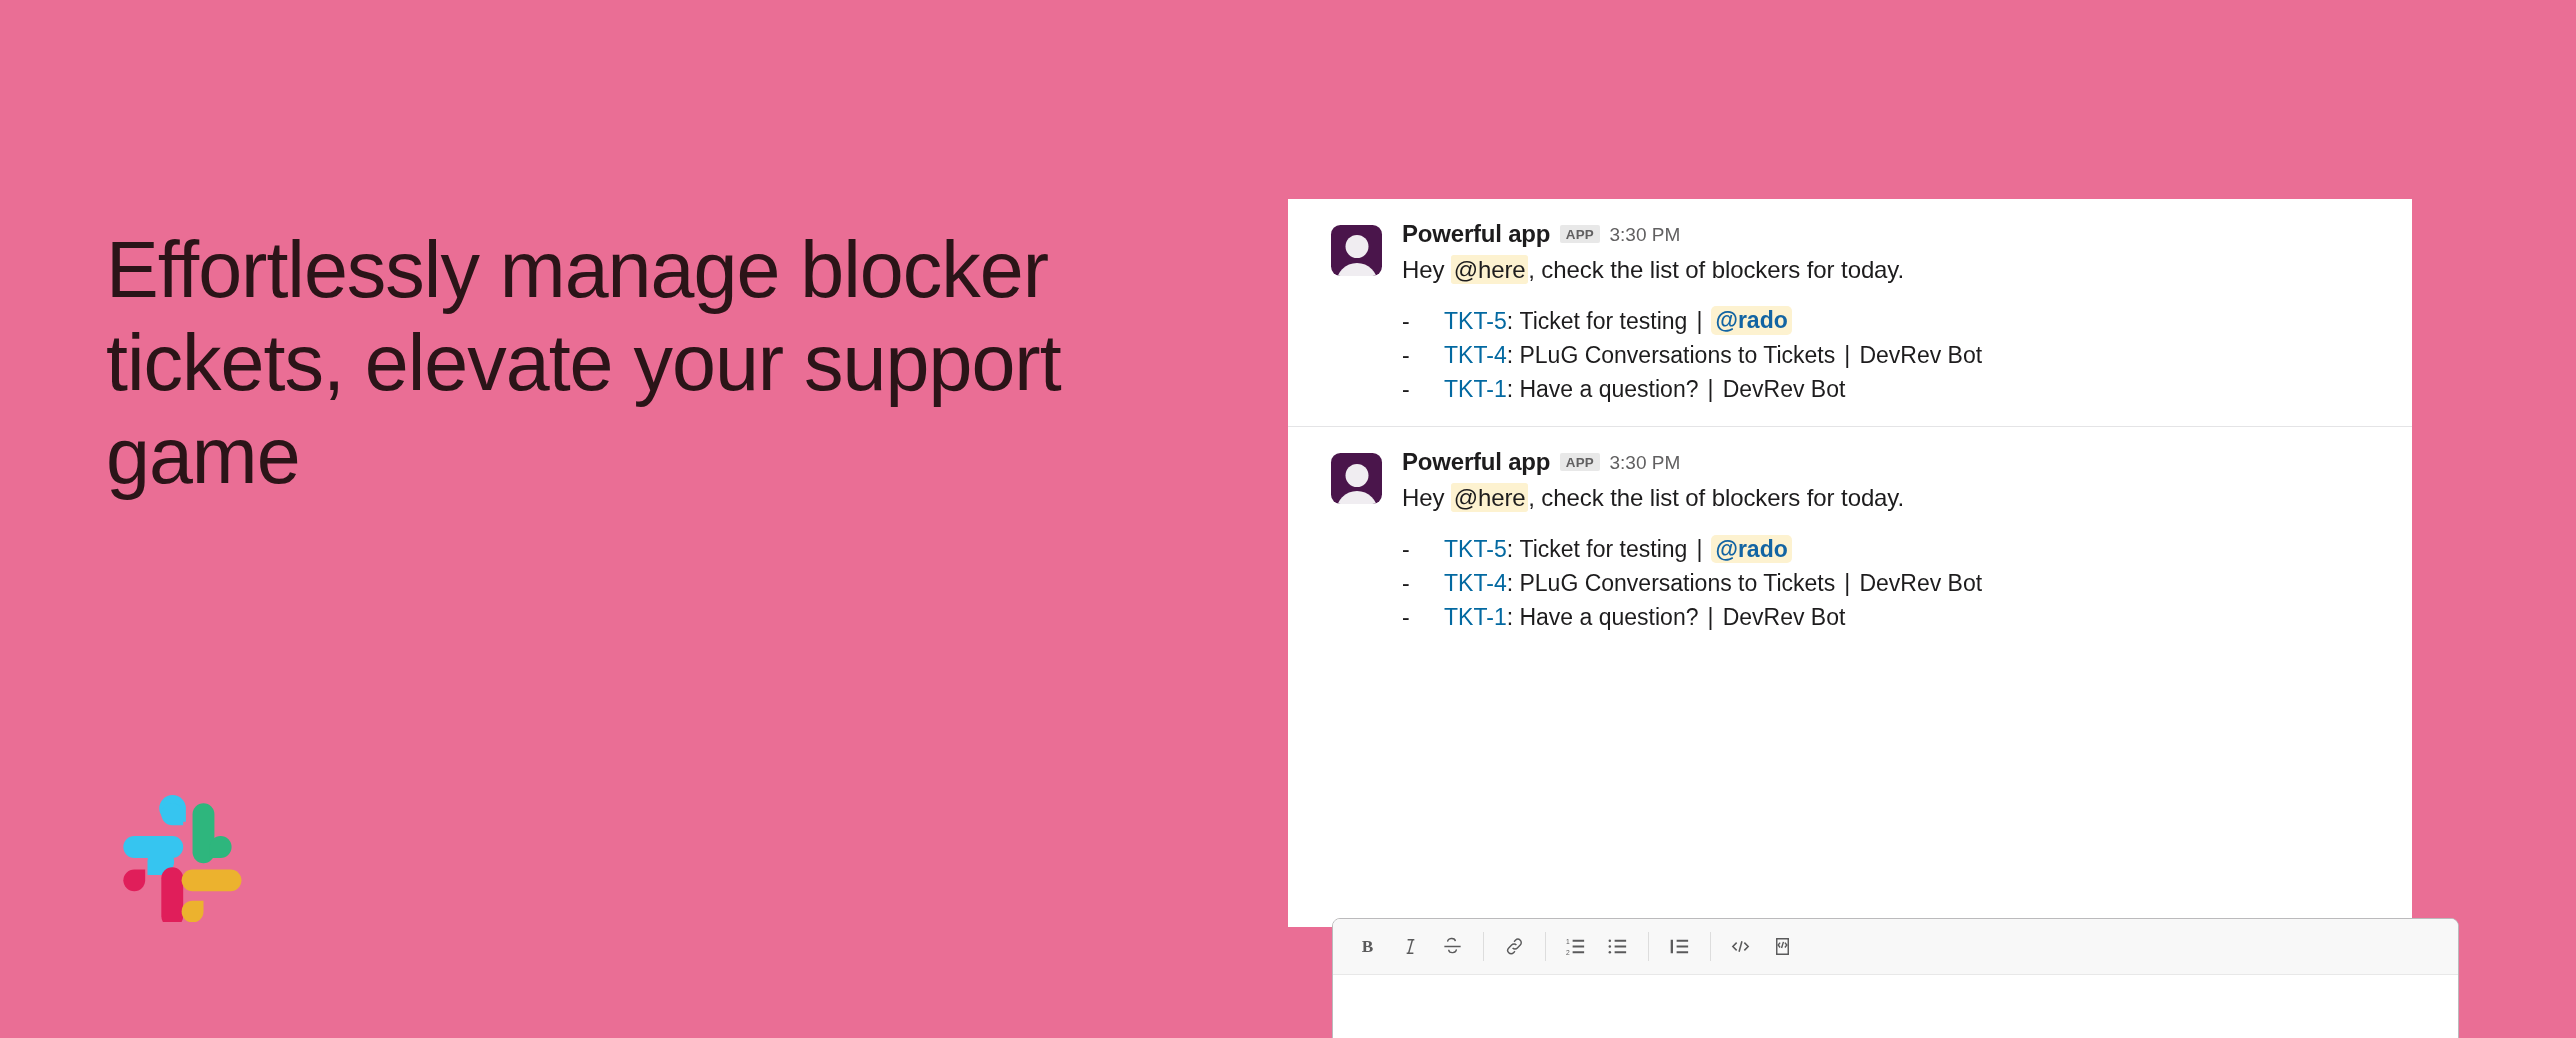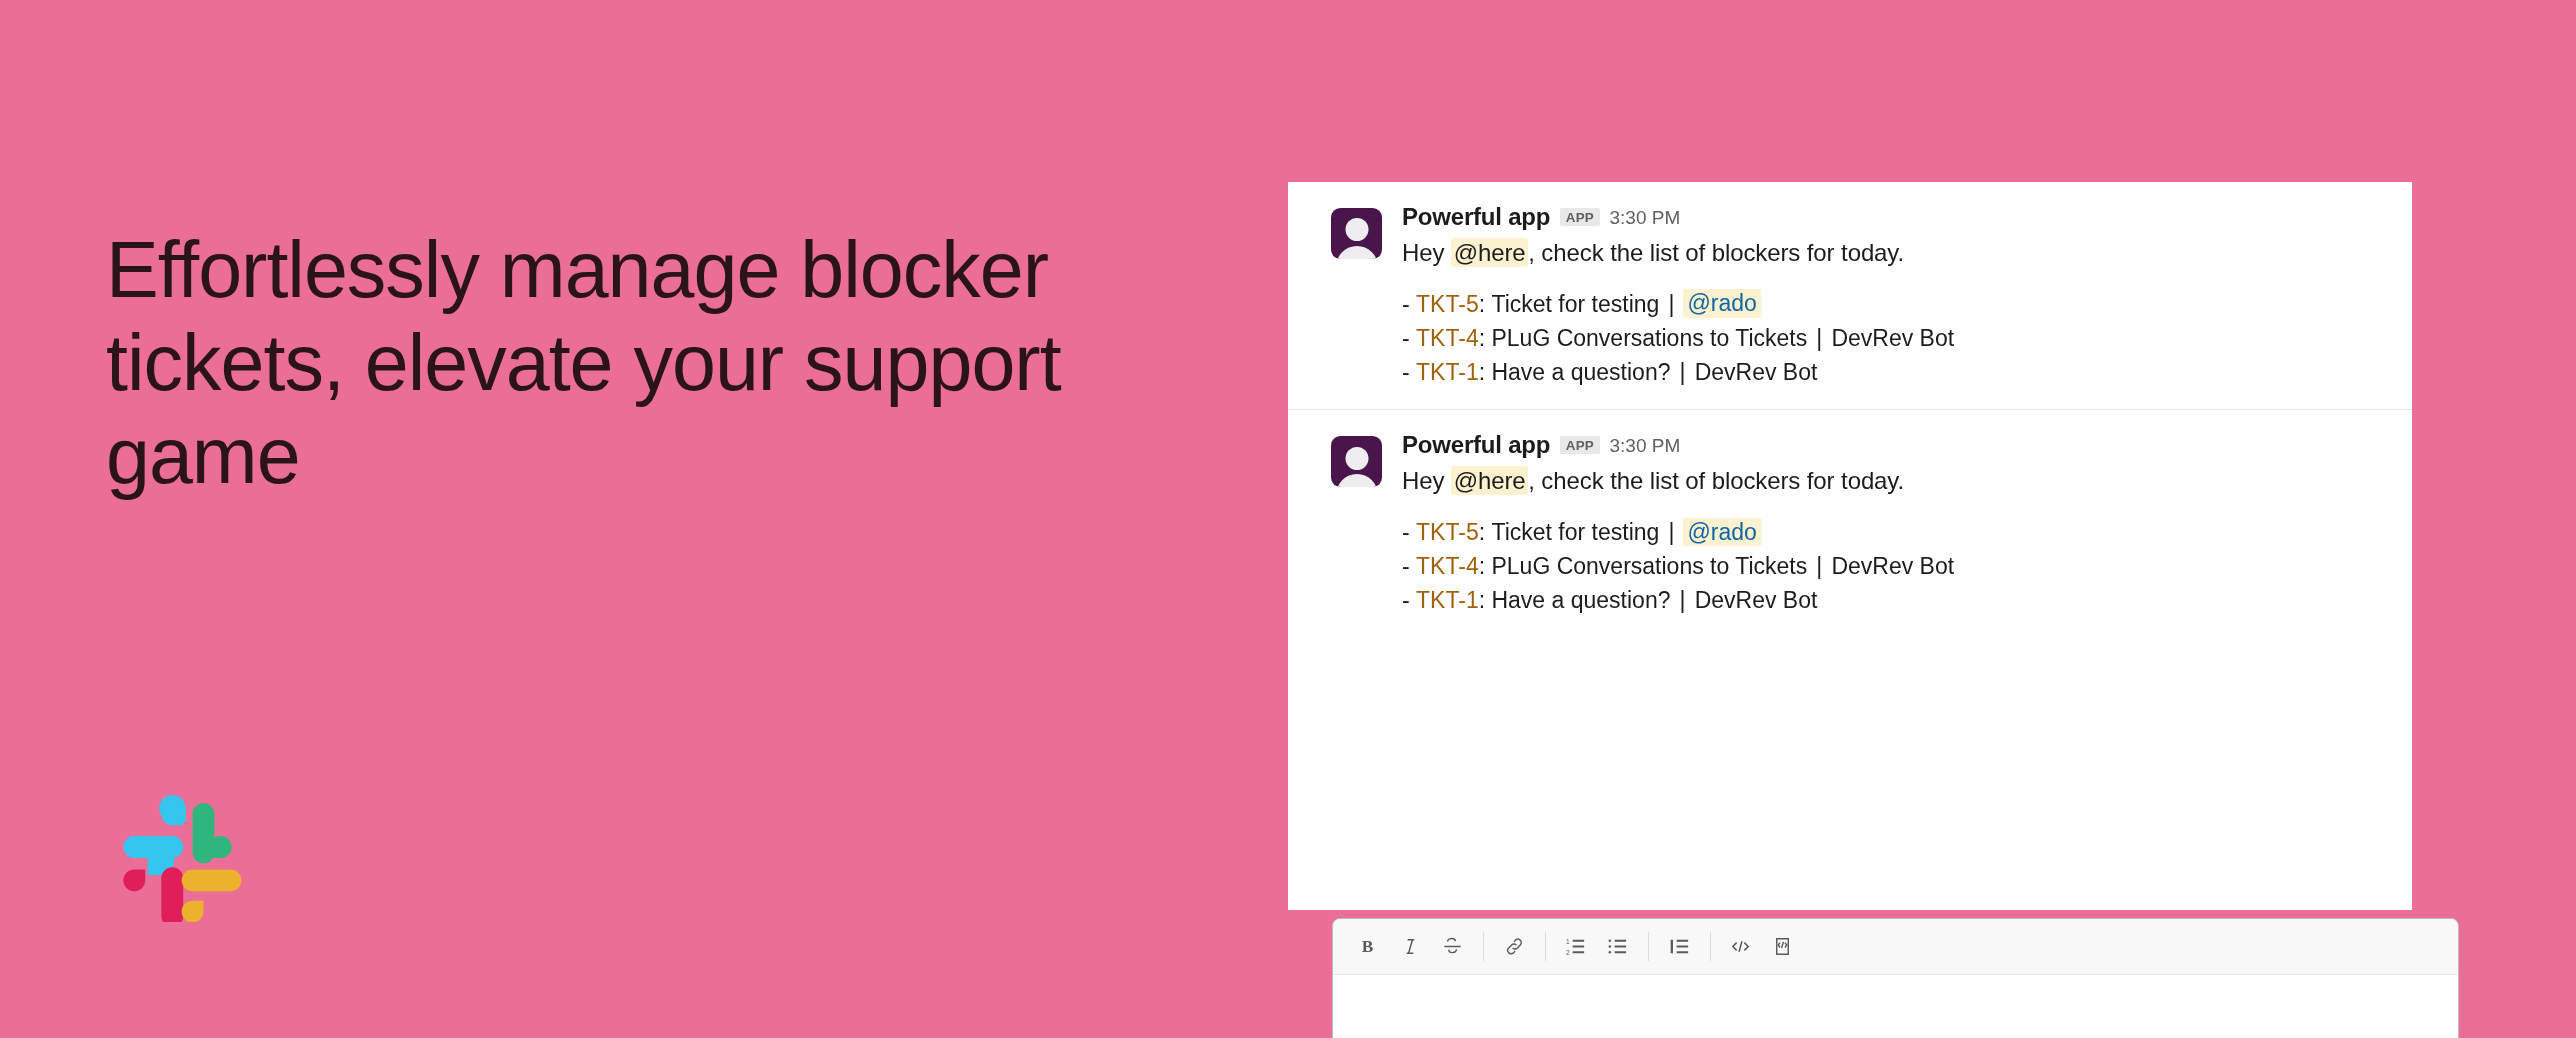--- a/index.html
+++ b/index.html
@@ -29,21 +29,21 @@
   
   .slack-logo{
     position:absolute; left:115px; top:795px;
     width:127px; height:127px;
   }
   .slack-logo svg{ display:block; width:127px; height:127px; }
 
   
   .slack-card{
     position:absolute;
-    left:1288px; top:182px;
+    left:1288px; top:199px;
     width:1124px; height:728px;
     background:#FFFFFF;
     overflow:hidden;
   }
 
   .message{
     position:relative;
     padding:23px 27px 20px 43px;
   }
   .msg-divider{
@@ -110,36 +110,36 @@
   .mention-here{
     background:#FDF2D0;
     color:#1D1C1D;
     padding:1.3px 2.7px;
     border-radius:2.7px;
   }
   .mention-user{
     background:#FDF2D0;
     color:#1264A3;
     padding:1.3px 4px;
-    border-radius:0;
-    font-weight:400;
+    border-radius:5px;
+    font-weight:700;
   }
 
   .ticket-list{
     margin-top:17.4px;
     list-style:none;
   }
   .ticket-item{
     font-size:23px;
     color:#1D1C1D;
     line-height:1.48;
     font-weight:400;
     white-space:nowrap;
   }
-  .ticket-link{ color:#a16207; }
+  .ticket-link{ color:#0369a1;margin-left:28px; }
   .sep{ color:#1D1C1D; padding:0 2.7px; }
 
   
   .composer{
     position:absolute;
     left:2e3px;
     left:1332px; top:918px;
     width:1127px;
     height:134px;
     background:#FFFFFF;

